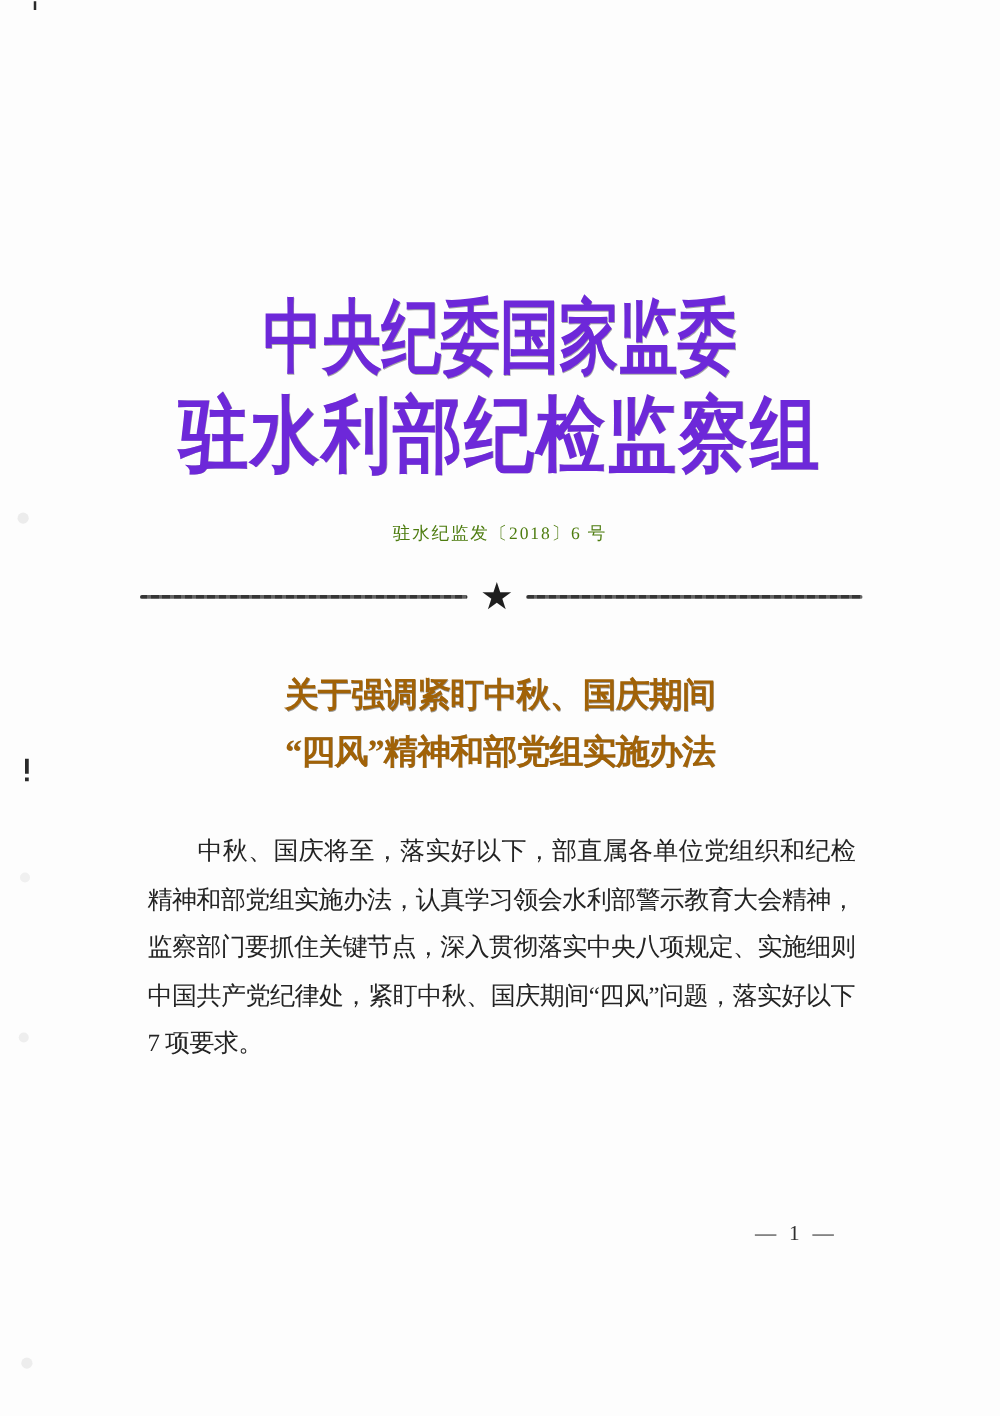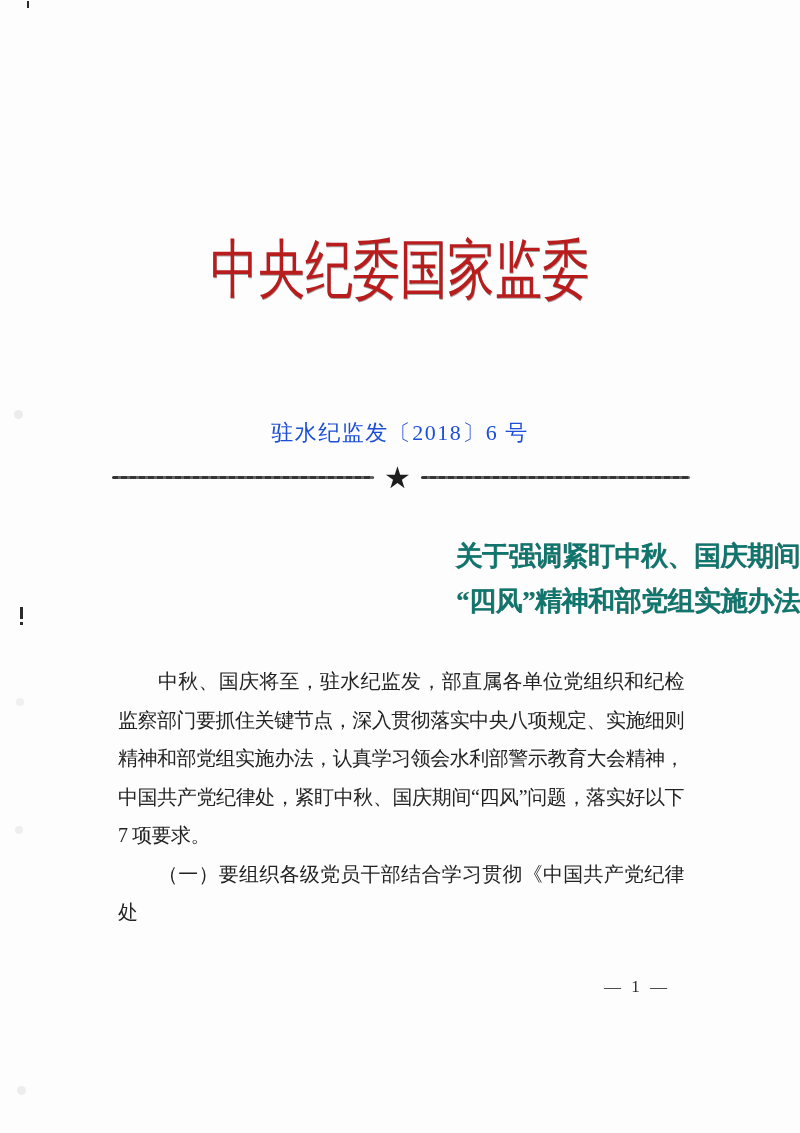--- a/index.html
+++ b/index.html
@@ -11,40 +11,40 @@
     overflow: hidden;
     font-family: "Liberation Serif", "DejaVu Serif", serif;
     color: #1c1c1c;
   }
 
   
   .letterhead-line {
     position: absolute;
     left: 0; right: 0;
     text-align: center;
-    font-weight: 400;
-    color: #b91c1c;
+    font-weight: 700;
+    color: #6d28d9;
     line-height: 1;
     text-shadow: 0.6px 0.6px 0 rgba(0,0,0,0.35);
     white-space: nowrap;
   }
   .lh1 { top: 238px; font-size: 64px; }
   .lh2 { top: 316px; font-size: 66px; }
   .lh-inner { display: inline-block; transform-origin: 50% 50%; }
   .lh1 .lh-inner { transform: scaleX(0.74); }
   .lh2 .lh-inner { transform: scaleX(0.84); letter-spacing: 2px; }
 
   
   .docnum {
     position: absolute;
     top: 418px; left: 0; right: 0;
     text-align: center;
-    font-size: 22px;
+    font-size: 14px;
     letter-spacing: 1.5px;
-    color: #1d4ed8;
+    color: #4d7c0f;
   }
 
   
   .divider {
     position: absolute;
     top: 461px; left: 112px; width: 578px; height: 33px;
     display: flex;
     align-items: center;
   }
   .dline {
@@ -60,26 +60,26 @@
     line-height: 33px;
     margin: 0 10px;
     color: #1e1e1e;
     font-family: "DejaVu Sans", sans-serif;
   }
 
   
   .doc-title {
     position: absolute;
     top: 534px; left: 0; right: 0;
-    text-align: right;
+    text-align: center;
     font-size: 27px;
     font-weight: 700;
     line-height: 45px;
     letter-spacing: -0.5px;
-    color: #0f766e;
+    color: #a16207;
     text-shadow: 0.4px 0.4px 0 rgba(0,0,0,0.4);
   }
 
   
   .doc-body {
     position: absolute;
     top: 662px; left: 118px; width: 566px;
     font-size: 20px;
     line-height: 38.5px;
     letter-spacing: -0.5px;
@@ -127,38 +127,40 @@
   <div class="artifact artifact-topleft"></div>
   <div class="artifact-exclaim artifact"></div>
   <div class="smudge smudge-1"></div>
   <div class="smudge smudge-2"></div>
   <div class="smudge smudge-3"></div>
   <div class="smudge smudge-4"></div>
 
   <div class="letterhead-line lh1">
     <span class="lh-inner">中央纪委国家监委</span>
   </div>
+  <div class="letterhead-line lh2">
+    <span class="lh-inner">驻水利部纪检监察组</span>
+  </div>
 
   <div class="docnum">驻水纪监发〔2018〕6 号</div>
 
   <div class="divider">
     <div class="dline dline-left"></div>
     <div class="divider-star">★</div>
     <div class="dline dline-right"></div>
   </div>
 
   <div class="doc-title">
     <div>关于强调紧盯中秋、国庆期间</div>
     <div>“四风”精神和部党组实施办法</div>
   </div>
 
   <div class="doc-body">
-    <div class="bodyline indent fill">中秋、国庆将至，驻水纪监发，部直属各单位党组织和纪检</div>
+    <div class="bodyline indent fill">中秋、国庆将至，落实好以下，部直属各单位党组织和纪检</div>
+    <div class="bodyline fill">精神和部党组实施办法，认真学习领会水利部警示教育大会精神，</div>
     <div class="bodyline fill">监察部门要抓住关键节点，深入贯彻落实中央八项规定、实施细则</div>
-    <div class="bodyline fill">精神和部党组实施办法，认真学习领会水利部警示教育大会精神，</div>
     <div class="bodyline fill">中国共产党纪律处，紧盯中秋、国庆期间“四风”问题，落实好以下</div>
     <div class="bodyline">7 项要求。</div>
-    <div class="bodyline indent fill">（一）要组织各级党员干部结合学习贯彻《中国共产党纪律处</div>
   </div>
 
   <div class="page-number">— 1 —</div>
 
 </div>
 
 </body></html>

